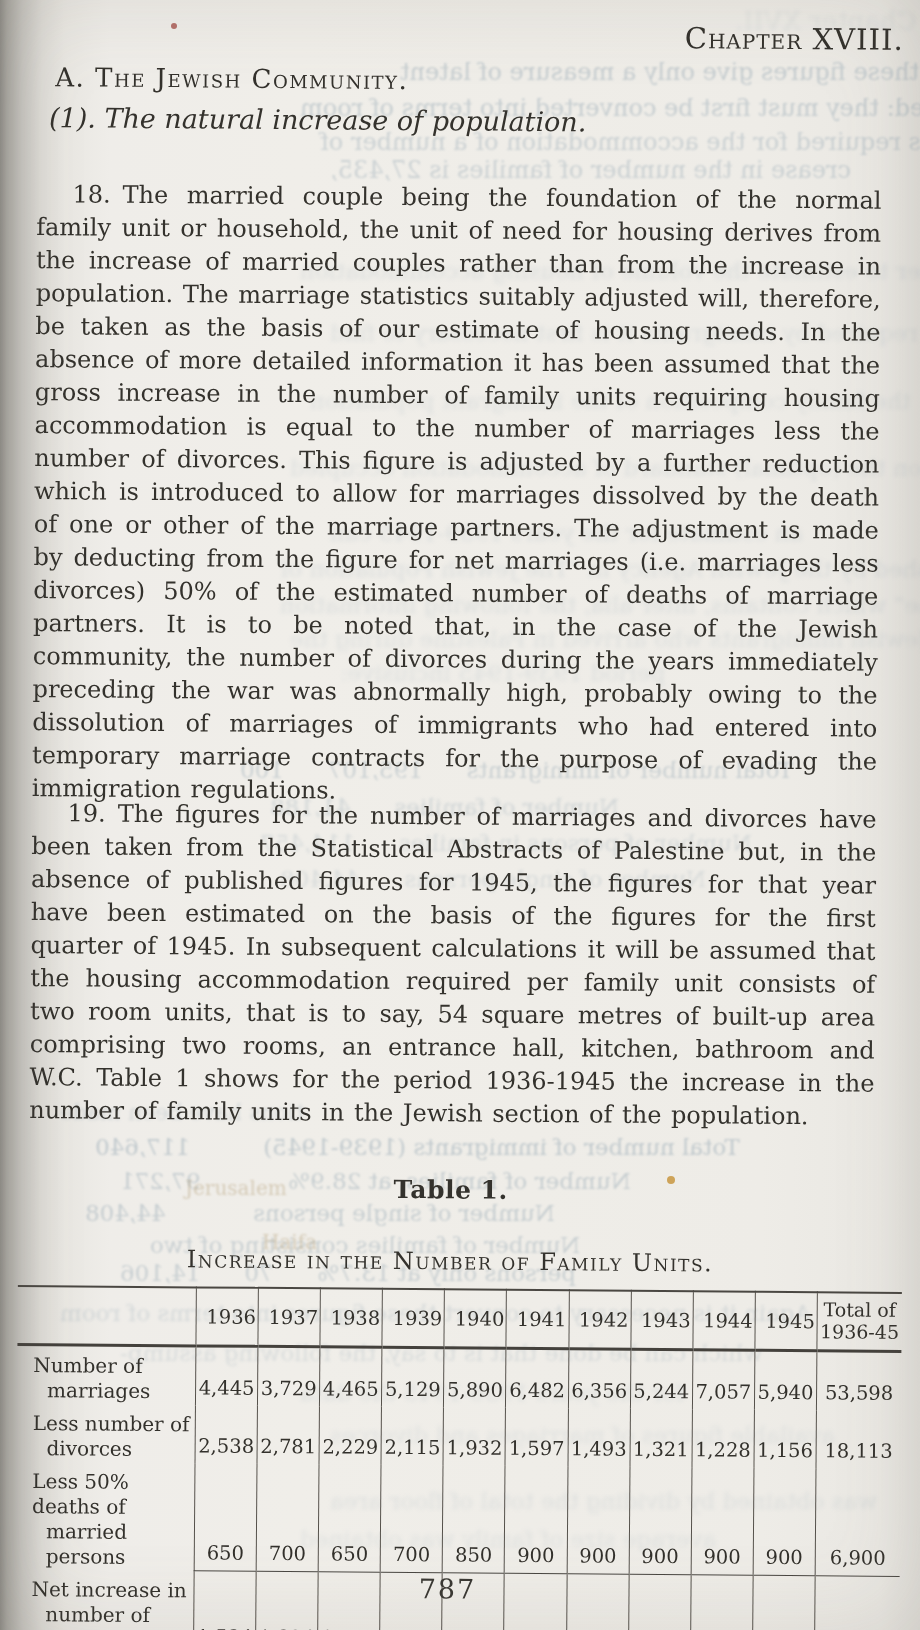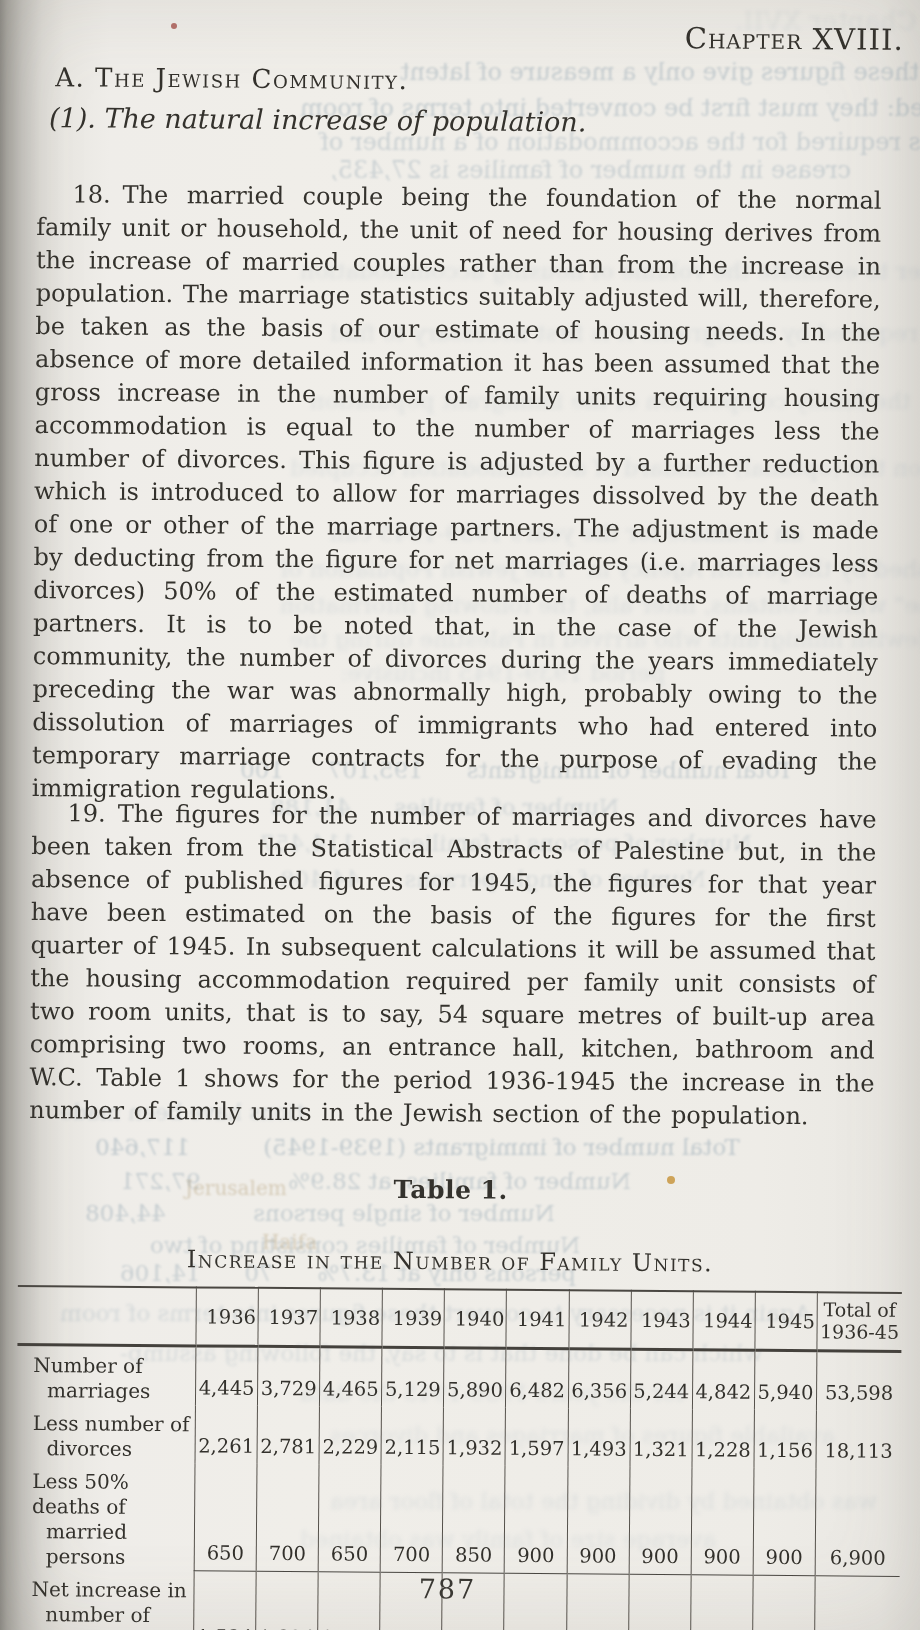--- a/index.html
+++ b/index.html
@@ -120,30 +120,30 @@
                 <div class="label-line2">marriages</div>
               </td>
               <td>4,445</td>
               <td>3,729</td>
               <td>4,465</td>
               <td>5,129</td>
               <td>5,890</td>
               <td>6,482</td>
               <td>6,356</td>
               <td>5,244</td>
-              <td>4,842</td>
+              <td>7,057</td>
               <td>5,940</td>
               <td class="total-col">53,598</td>
             </tr>
             <tr>
               <td class="label-cell">
                 <div>Less number of</div>
                 <div class="label-line2">divorces</div>
               </td>
-              <td>2,261</td>
+              <td>2,538</td>
               <td>2,781</td>
               <td>2,229</td>
               <td>2,115</td>
               <td>1,932</td>
               <td>1,597</td>
               <td>1,493</td>
               <td>1,321</td>
               <td>1,228</td>
               <td>1,156</td>
               <td class="total-col">18,113</td>

